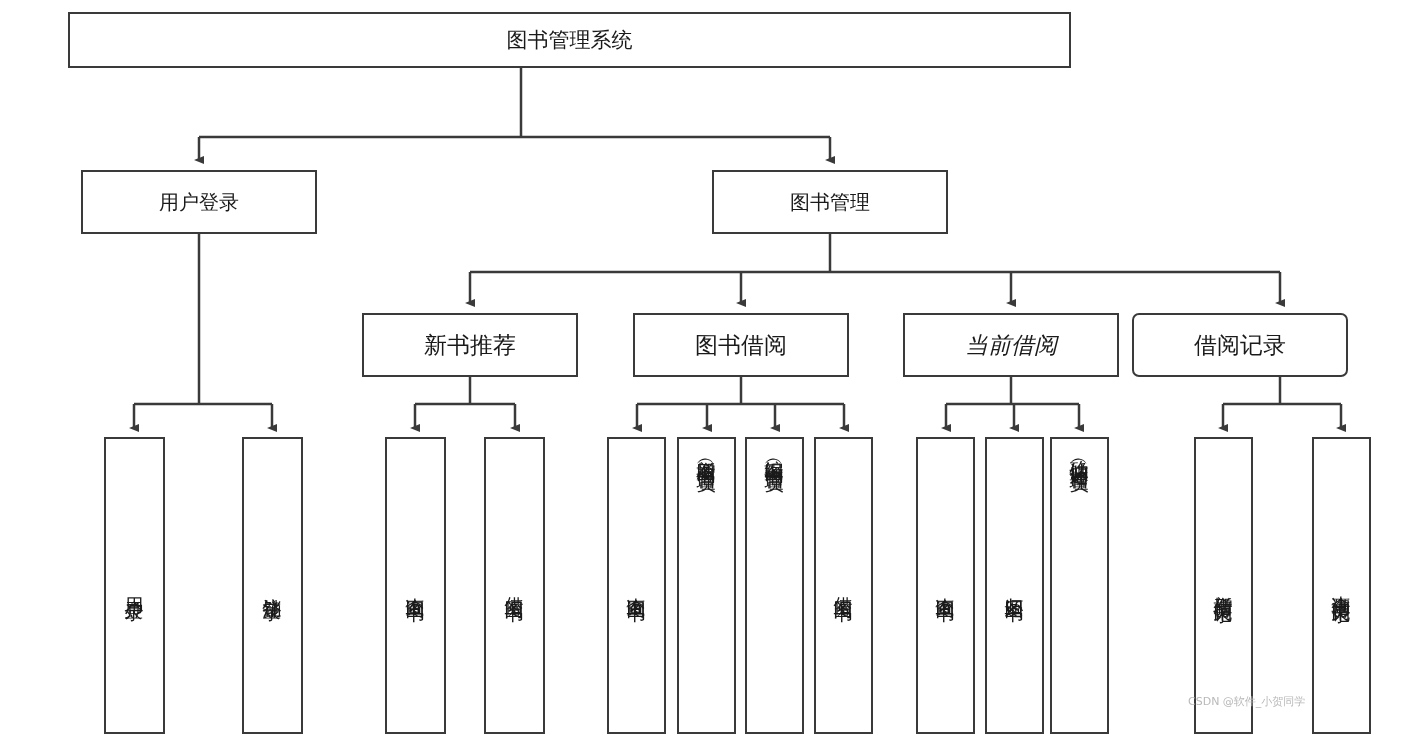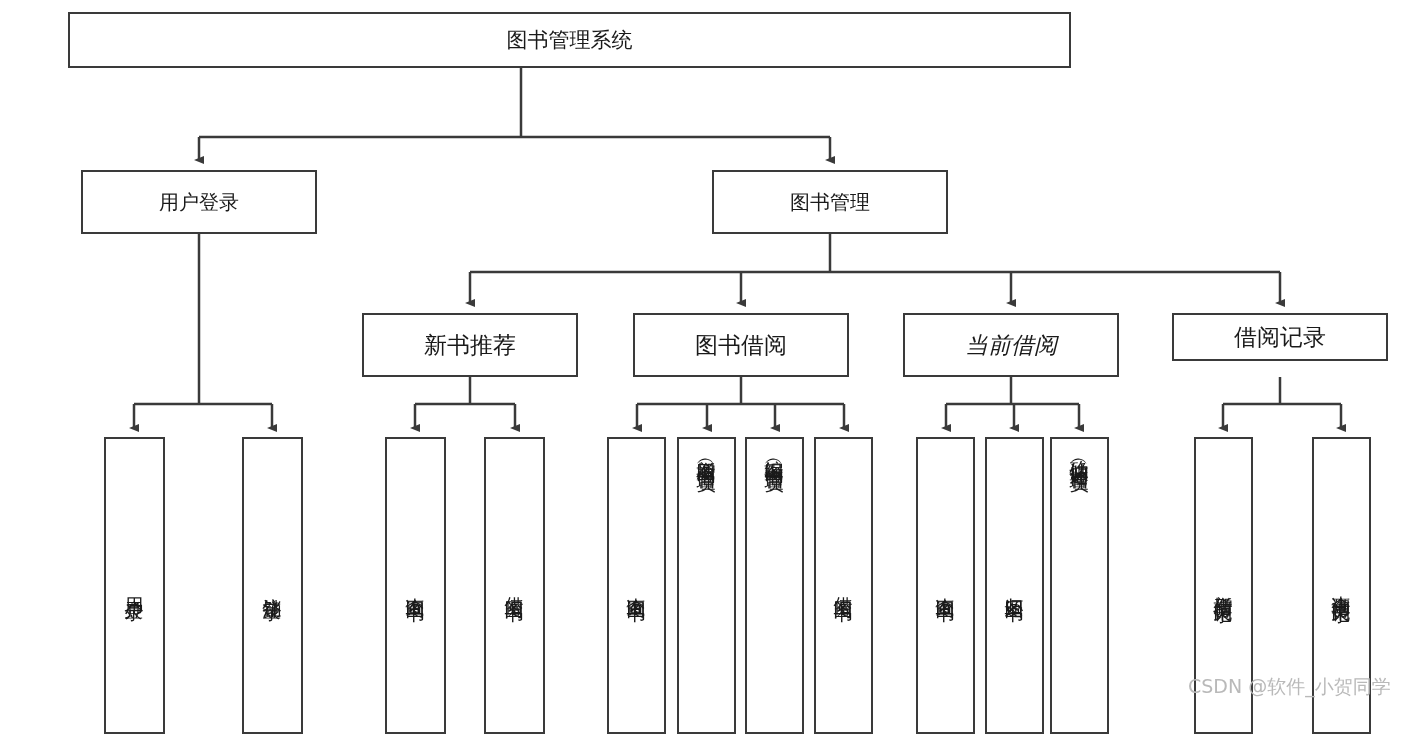--- a/index.html
+++ b/index.html
@@ -57,22 +57,22 @@
     position: absolute;
     left: 0;
     top: 0;
     width: 1405px;
     height: 747px;
     pointer-events: none;
   }
   .watermark {
     position: absolute;
     left: 1188px;
-    top: 674px;
-    font-size: 19px;
+    top: 694px;
+    font-size: 11px;
     color: #b9b9b9;
     white-space: nowrap;
   }
 </style>
 </head>
 <body>
 
 <div id="canvas">
 
   <svg class="edges" viewBox="0 0 1405 747">
@@ -138,21 +138,21 @@
 
   <div class="node l2" style="left:362px; top:313px; width:216px; height:64px;">
     <span>新书推荐</span>
   </div>
   <div class="node l2" style="left:633px; top:313px; width:216px; height:64px;">
     <span>图书借阅</span>
   </div>
   <div class="node l2" style="left:903px; top:313px; width:216px; height:64px;font-style:italic;">
     <span>当前借阅</span>
   </div>
-  <div class="node l2" style="left:1172px; top:313px; width:216px; height:48px;">
+  <div class="node l2" style="left:1132px; top:313px; width:216px; height:64px;border-radius:7px;">
     <span>借阅记录</span>
   </div>
 
   <div class="node leaf center-v" style="left:104px; top:437px; width:61px; height:297px;">
     <span class="vtext">用户登录</span>
   </div>
   <div class="node leaf center-v" style="left:242px; top:437px; width:61px; height:297px;">
     <span class="vtext">注销登录</span>
   </div>
 

